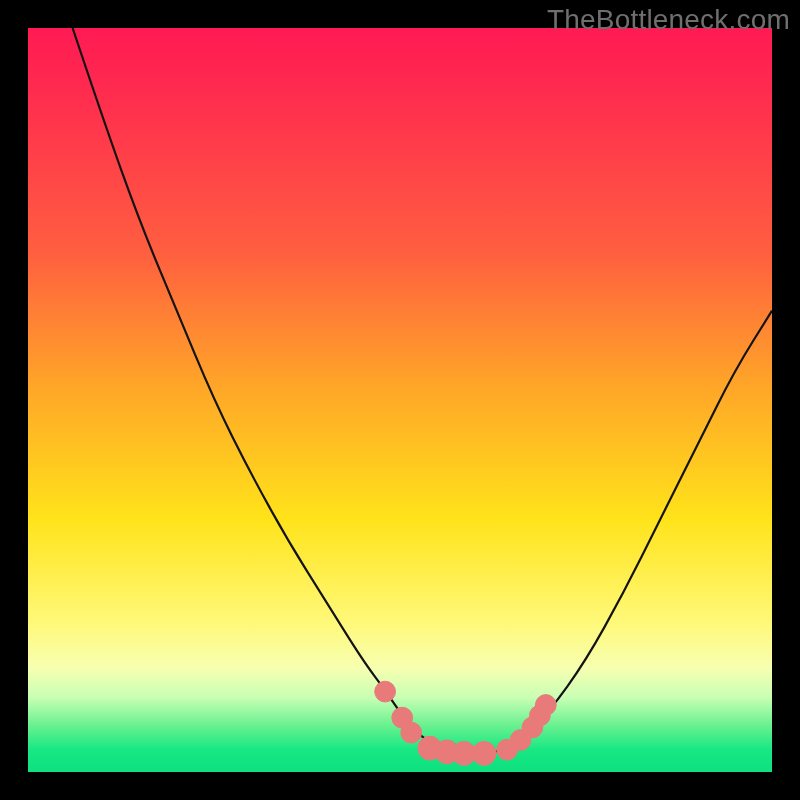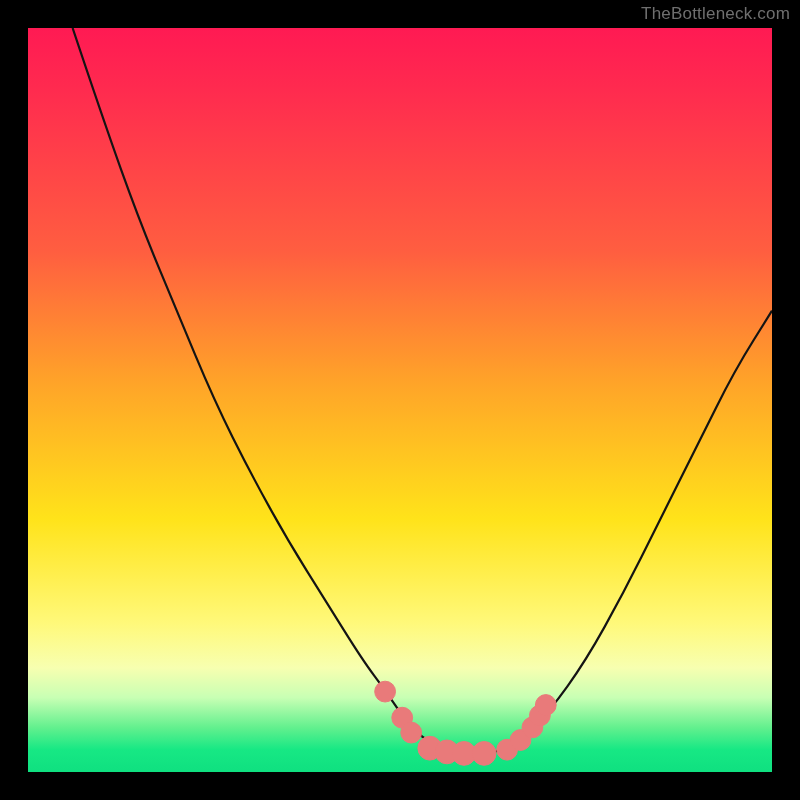--- a/index.html
+++ b/index.html
@@ -45,21 +45,21 @@
     left: 0;
     top: 0;
     width: 744px;
     height: 744px;
   }
   .watermark {
     position: absolute;
     top: 4px;
     right: 10px;
     color: #6f6f6f;
-    font-size: 17px;
+    font-size: 28px;
     font-weight: 400;
     letter-spacing: 0.2px;
   }
 </style>
 </head>
 <body>
 
 <div class="frame">
   <div class="plot">
     <svg class="svg-layer" viewBox="0 0 744 744">

